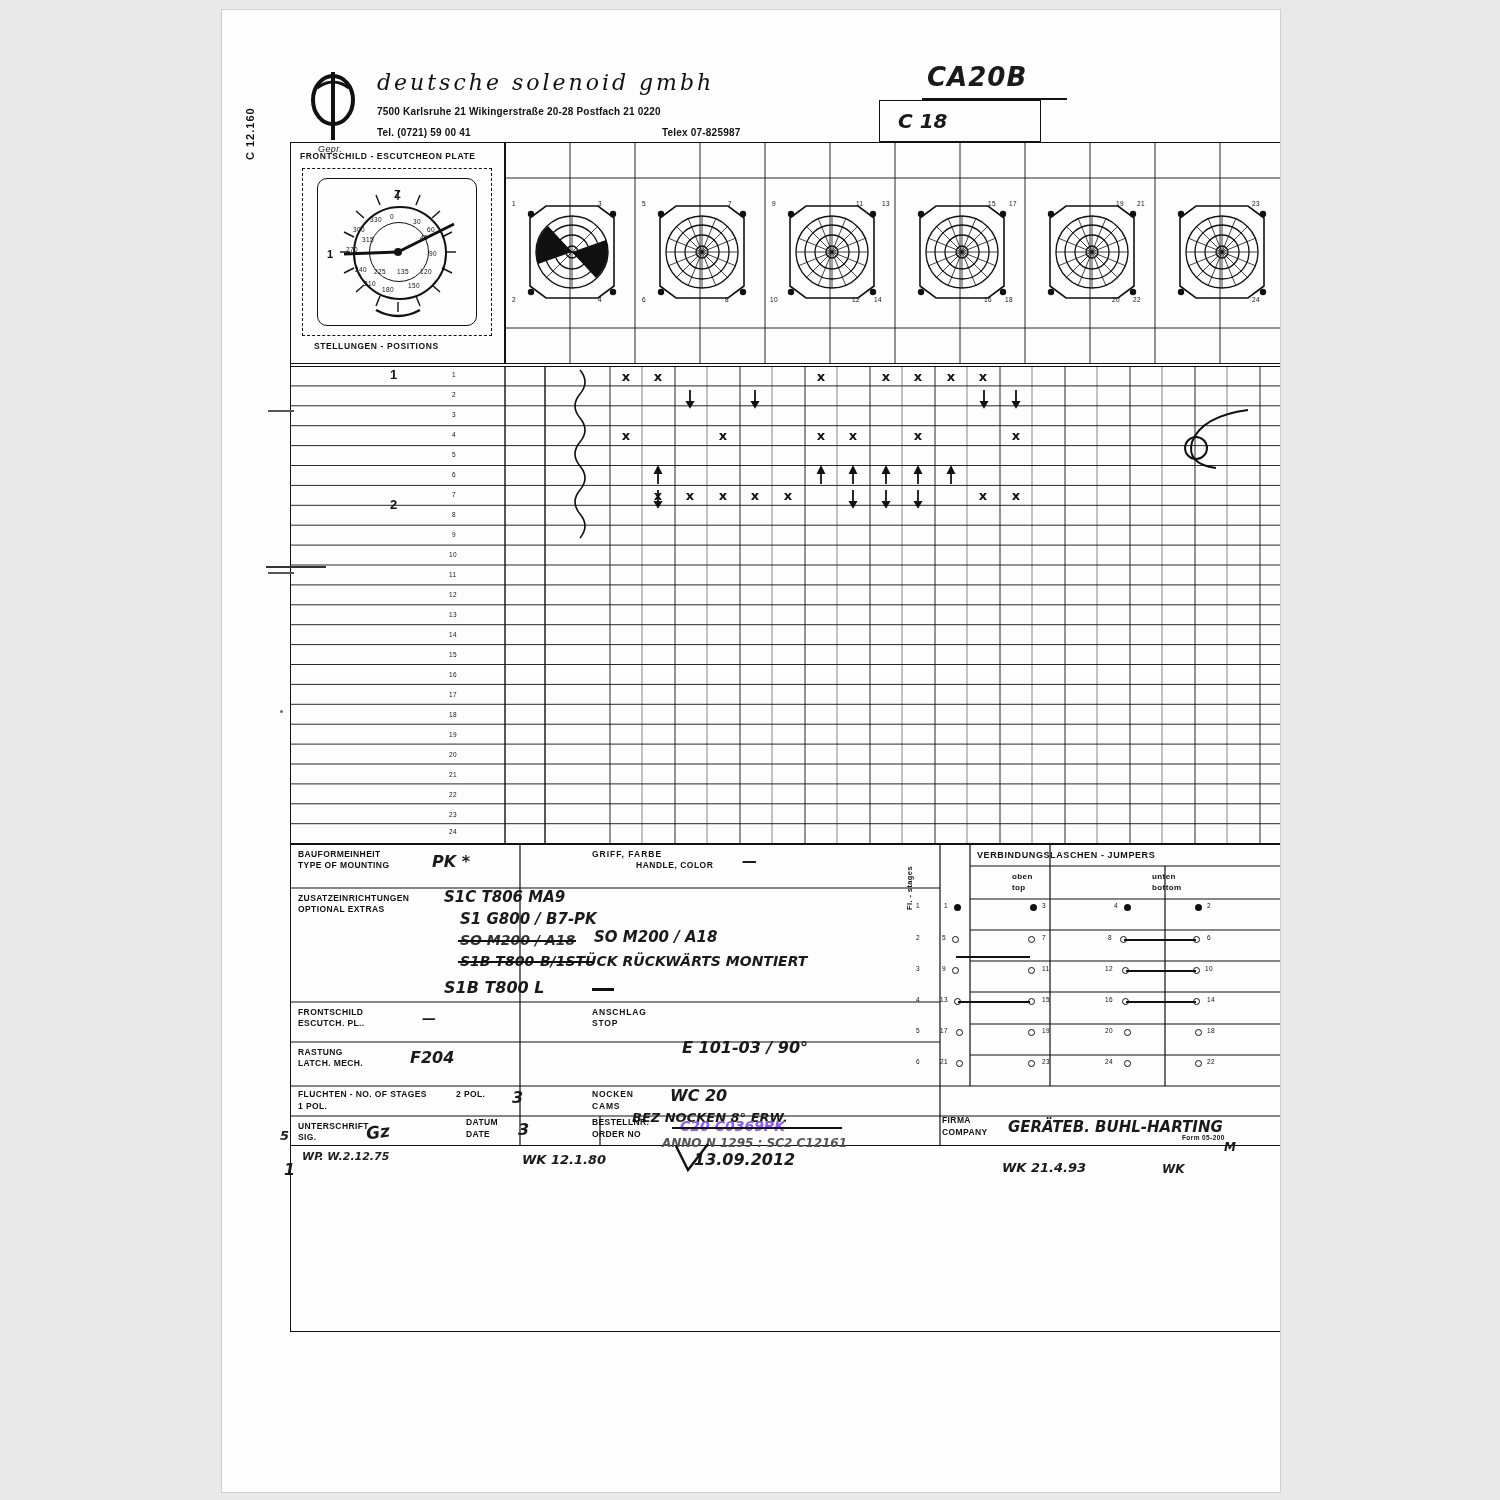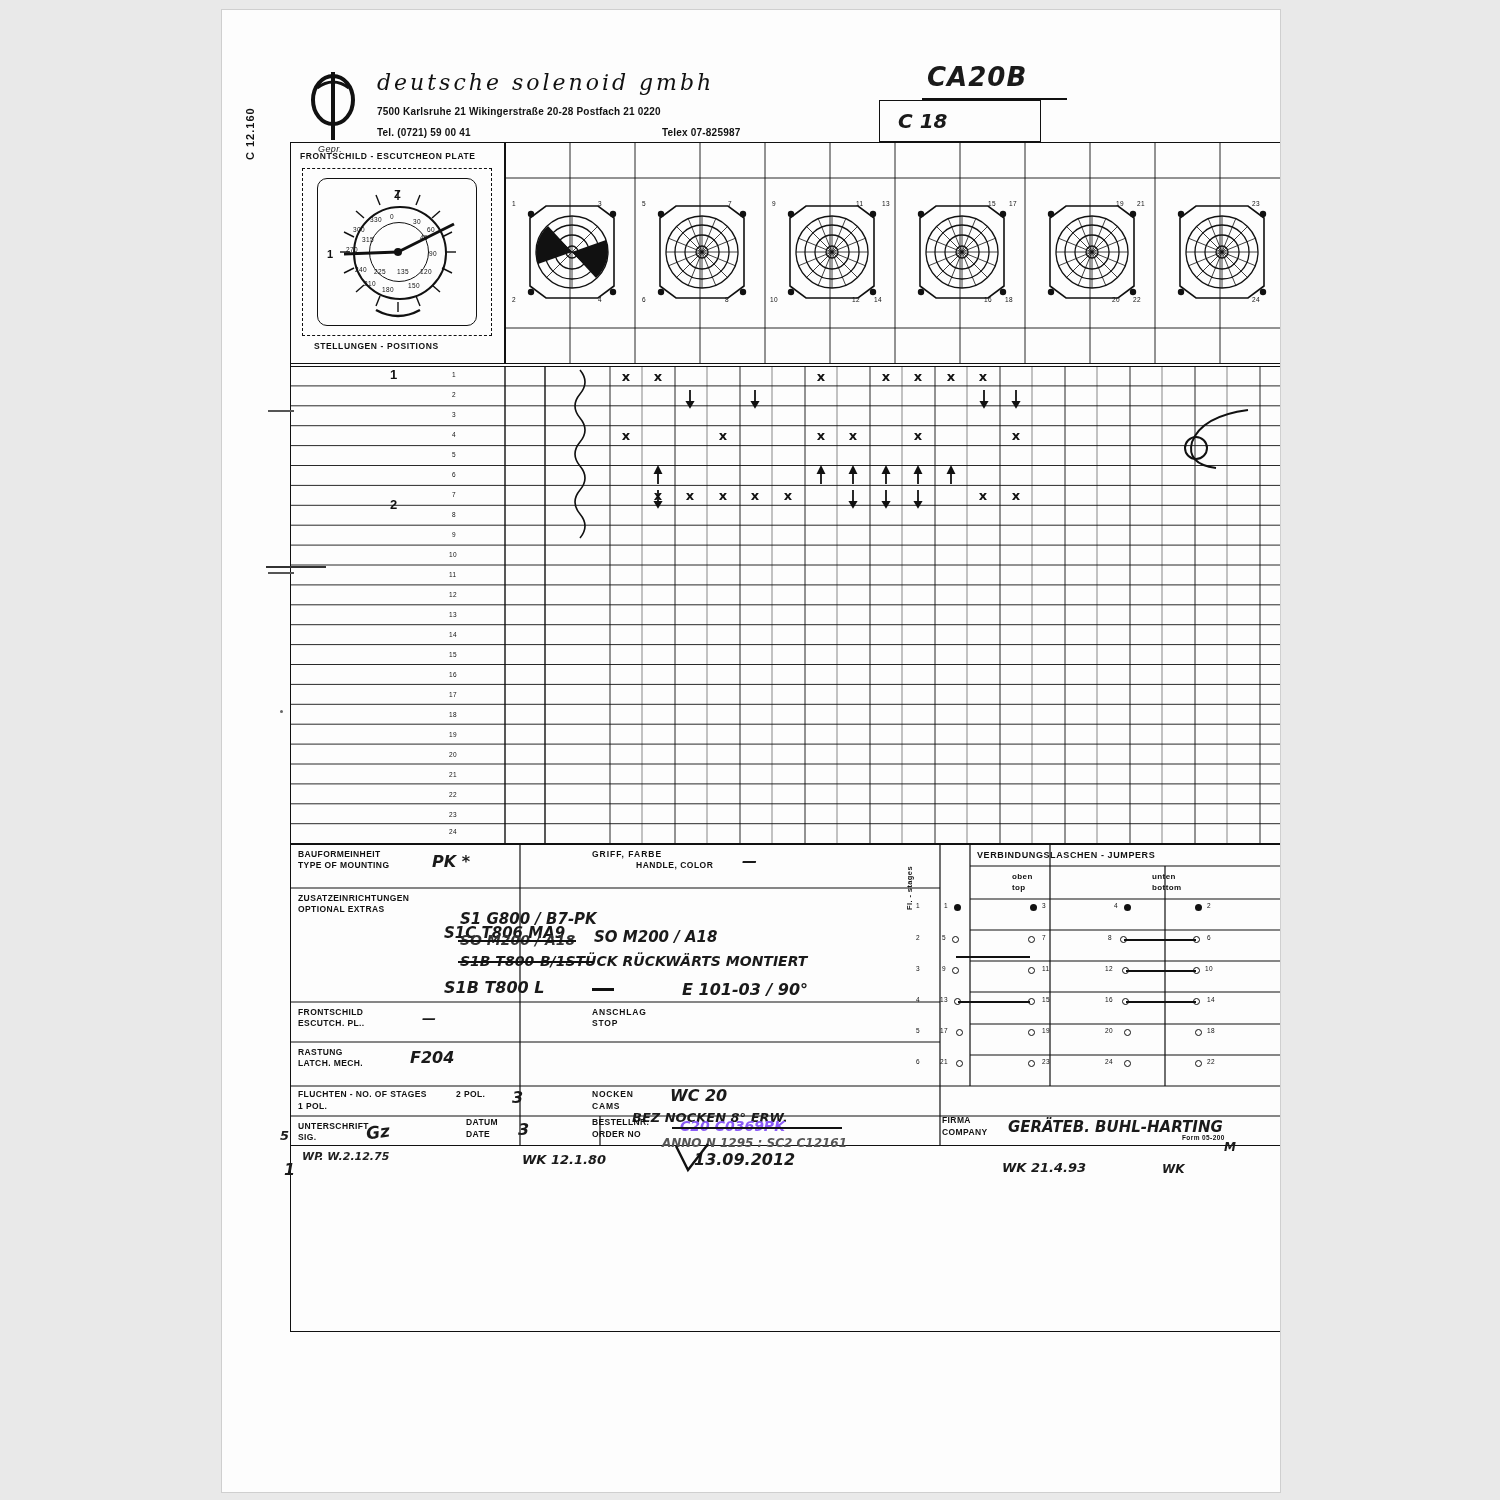--- a/index.html
+++ b/index.html
@@ -476,37 +476,37 @@
     <div class="lbl" style="left:76px;top:851px;font-size:8.5px;font-weight:bold;">TYPE OF MOUNTING</div>
     <div class="hand" style="left:178px;top:842px;font-size:16px;margin-left:32px;">PK *</div>
 
     <div class="lbl" style="left:370px;top:840px;font-size:8.5px;font-weight:bold;letter-spacing:1px;">GRIFF, FARBE</div>
     <div class="lbl" style="left:370px;top:851px;font-size:8.5px;font-weight:bold;letter-spacing:.5px;padding-left:44px;">HANDLE, COLOR</div>
     <div class="hand" style="left:520px;top:842px;font-size:15px;">—</div>
 
     <div class="lbl" style="left:76px;top:884px;font-size:8.5px;font-weight:bold;">ZUSATZEINRICHTUNGEN</div>
     <div class="lbl" style="left:76px;top:895px;font-size:8.5px;font-weight:bold;">OPTIONAL EXTRAS</div>
 
-    <div class="hand" style="left:222px;top:878px;font-size:15px;margin-top:36px;">S1C T806 MA9</div>
+    <div class="hand" style="left:222px;top:878px;font-size:15px;">S1C T806 MA9</div>
     <div class="hand" style="left:238px;top:900px;font-size:15px;">S1 G800 / B7-PK</div>
     <div class="hand" style="left:238px;top:922px;font-size:14px;color:#333;">SO M200 / A18</div>
     <div class="strike" style="left:236px;top:930px;width:118px;"></div>
     <div class="hand" style="left:372px;top:918px;font-size:15px;">SO M200 / A18</div>
     <div class="hand" style="left:238px;top:943px;font-size:14px;">S1B T800-B/1STÜCK RÜCKWÄRTS MONTIERT</div>
     <div class="strike" style="left:236px;top:951px;width:136px;"></div>
     <div class="hand" style="left:222px;top:968px;font-size:16px;">S1B T800 L</div>
     <div class="ln" style="left:370px;top:978px;width:22px;height:3px;"></div>
 
     <div class="lbl" style="left:76px;top:998px;font-size:8.5px;font-weight:bold;">FRONTSCHILD</div>
     <div class="lbl" style="left:76px;top:1009px;font-size:8.5px;font-weight:bold;">ESCUTCH. PL..</div>
     <div class="hand" style="left:200px;top:1000px;font-size:14px;">—</div>
 
     <div class="lbl" style="left:370px;top:998px;font-size:8.5px;font-weight:bold;letter-spacing:.8px;">ANSCHLAG</div>
     <div class="lbl" style="left:370px;top:1009px;font-size:8.5px;font-weight:bold;letter-spacing:.8px;">STOP</div>
-    <div class="hand" style="left:460px;top:970px;font-size:16px;">E 101-03 / 90°</div>
+    <div class="hand" style="left:460px;top:1028px;font-size:16px;">E 101-03 / 90°</div>
 
     <div class="lbl" style="left:76px;top:1038px;font-size:8.5px;font-weight:bold;">RASTUNG</div>
     <div class="lbl" style="left:76px;top:1049px;font-size:8.5px;font-weight:bold;">LATCH. MECH.</div>
     <div class="hand" style="left:188px;top:1038px;font-size:16px;">F204</div>
 
     <div class="lbl" style="left:76px;top:1080px;font-size:8.5px;font-weight:bold;">FLUCHTEN - NO. OF STAGES</div>
     <div class="lbl" style="left:76px;top:1092px;font-size:8.5px;font-weight:bold;">1 POL.</div>
     <div class="lbl" style="left:234px;top:1080px;font-size:8.5px;font-weight:bold;">2 POL.</div>
     <div class="hand" style="left:290px;top:1078px;font-size:16px;">3</div>
 

